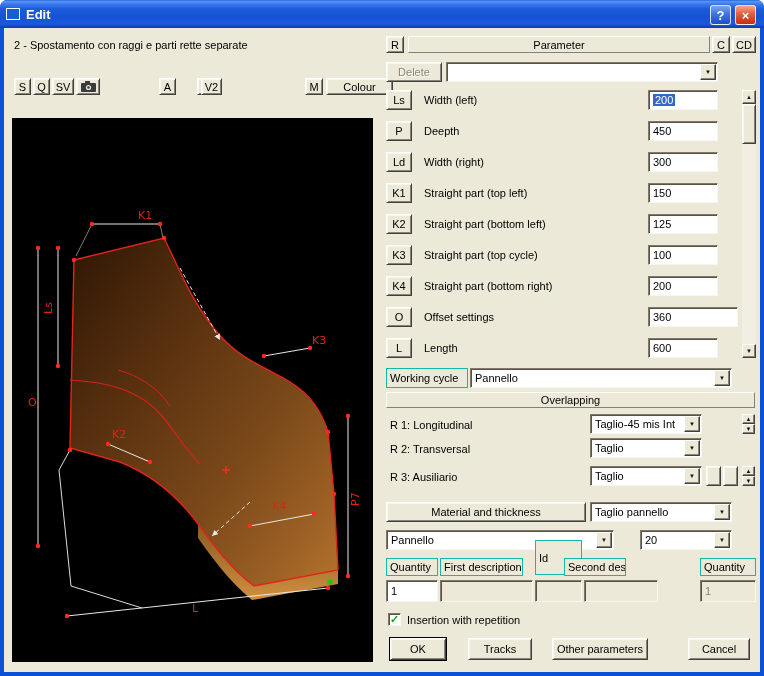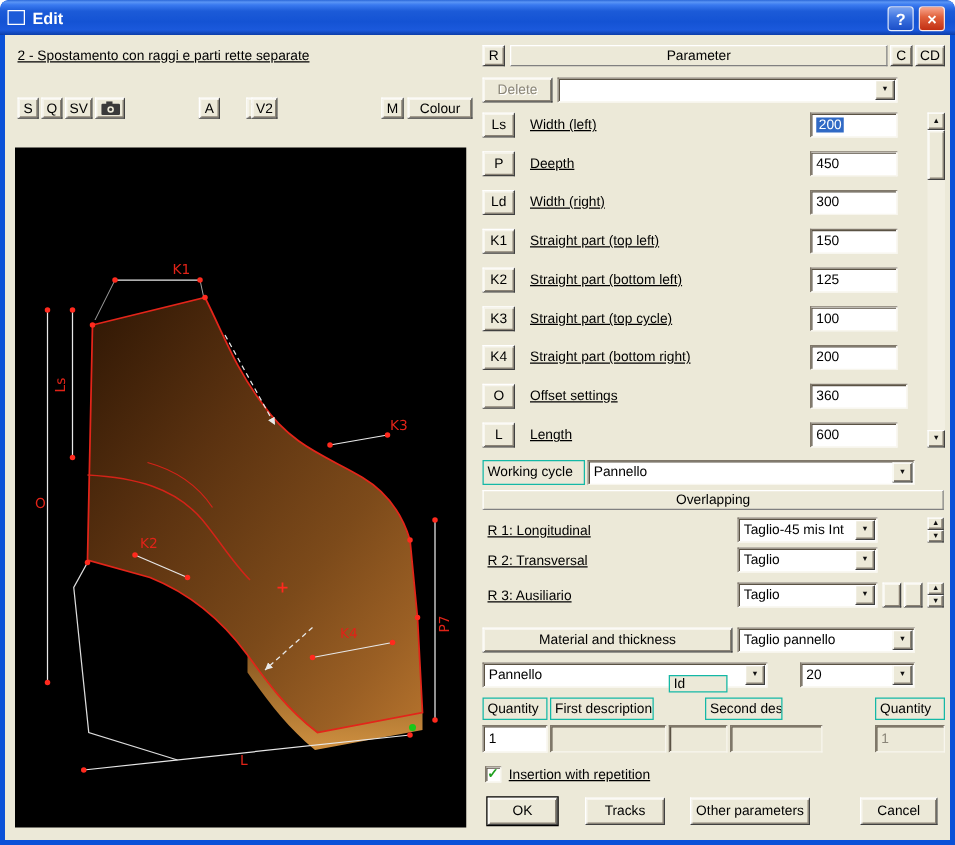--- a/index.html
+++ b/index.html
@@ -3,21 +3,21 @@
 <meta charset="utf-8">
 <style>
   html,body{margin:0;padding:0;background:#ffffff;}
   *{box-sizing:border-box;}
   .dialog{position:relative;width:764px;height:676px;background:#0a51d8;overflow:hidden;
           border-radius:7px 7px 0 0;font-family:"Liberation Sans",sans-serif;font-size:11px;color:#000;}
   .titlebar{position:absolute;left:0;top:0;width:764px;height:28px;border-radius:7px 7px 0 0;
             background:linear-gradient(180deg,#2b68d9 0%,#5a95f5 6%,#3a7af0 14%,#1c5bd8 32%,#1453d4 62%,#1b59dc 86%,#0c3da8 100%);
             display:flex;align-items:center;padding-left:6px;color:#fff;font-weight:bold;font-size:13px;}
   .content{position:absolute;left:4px;top:28px;width:756px;height:644px;background:#ece9d8;}
-  .lbl{position:absolute;font-size:11px;line-height:14px;white-space:nowrap;text-decoration:underline;}
+  .lbl{position:absolute;font-size:11px;line-height:14px;white-space:nowrap;}
   .btn{position:absolute;display:flex;align-items:center;justify-content:center;background:#ece9d8;
        border:1px solid;border-color:#ffffff #404040 #404040 #ffffff;
        box-shadow:inset 1px 1px 0 #f8f6ee,inset -1px -1px 0 #8a8274;font-size:11px;user-select:none;cursor:default;white-space:nowrap;}
   .btn.default{outline:1px solid #000;}
   .btn.disabled{color:#8a8578;text-shadow:1px 1px 0 #fff;}
   .sunken{position:absolute;background:#fff;border:1px solid;border-color:#80786a #f8f6ee #f8f6ee #80786a;
           box-shadow:inset 1px 1px 0 #5a5244;font-size:11px;}
   .input{display:flex;align-items:center;padding-left:4px;}
   .input .sel{background:#316ac5;color:#fff;padding:0 2px;}
   .dis{background:#ece9d8;color:#8a8578;}
@@ -70,21 +70,21 @@
       <rect x="0" y="2" width="15" height="9" rx="1" fill="#3a3a3a"></rect>
       <rect x="4" y="0" width="5" height="3" fill="#3a3a3a"></rect>
       <circle cx="7.5" cy="6.5" r="2.6" fill="#ece9d8"></circle>
       <circle cx="7.5" cy="6.5" r="1.3" fill="#3a3a3a"></circle>
     </svg>
   </div>
   <div class="btn" style="left:159px;top:78px;width:17px;height:17px;">A</div>
   <div class="btn" style="left:178px;top:78px;width:21px;height:17px;margin-left:19px;">V1</div>
   <div class="btn" style="left:201px;top:78px;width:21px;height:17px;">V2</div>
   <div class="btn" style="left:305px;top:78px;width:18px;height:17px;">M</div>
-  <div class="btn" style="left:326px;top:78px;width:52px;height:17px;">Colour</div>
+  <div class="btn" style="left:326px;top:78px;width:67px;height:17px;">Colour</div>
 
   <div class="canvas">
     <svg width="361" height="544" viewBox="0 0 361 544">
       <defs>
         <linearGradient id="g1" x1="0" y1="0" x2="1" y2="1">
           <stop offset="0" stop-color="#2e1604"></stop>
           <stop offset="0.35" stop-color="#5b3210"></stop>
           <stop offset="0.65" stop-color="#7c4a1a"></stop>
           <stop offset="0.85" stop-color="#9a5f24"></stop>
           <stop offset="1" stop-color="#b5732d"></stop>
@@ -211,21 +211,21 @@
     </div>
 
   <div class="btn" style="left:386px;top:276px;width:26px;height:20px;">K4</div>
   <div class="lbl" style="left:424px;top:279px;">Straight part (bottom right)</div>
   <div class="sunken input" style="left:648px;top:276px;width:70px;height:20px;">
       <span>200</span>
     </div>
 
   <div class="btn" style="left:386px;top:307px;width:26px;height:20px;">O</div>
   <div class="lbl" style="left:424px;top:310px;">Offset settings</div>
-  <div class="sunken input" style="left:648px;top:307px;width:78px;height:20px;">
+  <div class="sunken input" style="left:648px;top:307px;width:90px;height:20px;">
       <span>360</span>
     </div>
 
   <div class="btn" style="left:386px;top:338px;width:26px;height:20px;">L</div>
   <div class="lbl" style="left:424px;top:341px;">Length</div>
   <div class="sunken input" style="left:648px;top:338px;width:70px;height:20px;">
       <span>600</span>
     </div>
 
   <div class="track" style="left:742px;top:90px;width:14px;height:268px;"></div>
@@ -301,21 +301,21 @@
   </div>
   <div class="sunken" style="left:640px;top:530px;width:92px;height:20px;">
     <span class="combo-text">20</span>
     <span class="combo-btn">
         <span>▼</span>
       </span>
   </div>
 
   <div class="cell" style="left:386px;top:558px;width:52px;height:18px;">Quantity</div>
   <div class="cell" style="left:440px;top:558px;width:83px;height:18px;">First description</div>
-  <div class="cell" style="left:535px;top:540px;width:47px;height:14px;">Id</div>
+  <div class="cell" style="left:535px;top:540px;width:47px;height:35px;">Id</div>
   <div class="cell" style="left:564px;top:558px;width:62px;height:18px;">Second desc.</div>
   <div class="cell" style="left:700px;top:558px;width:56px;height:18px;">Quantity</div>
 
   <div class="sunken input" style="left:386px;top:580px;width:52px;height:22px;">
       <span>1</span>
     </div>
   <div class="sunken input dis" style="left:440px;top:580px;width:93px;height:22px;"></div>
   <div class="sunken input dis" style="left:535px;top:580px;width:47px;height:22px;"></div>
   <div class="sunken input dis" style="left:584px;top:580px;width:74px;height:22px;"></div>
   <div class="sunken input dis" style="left:700px;top:580px;width:56px;height:22px;">

